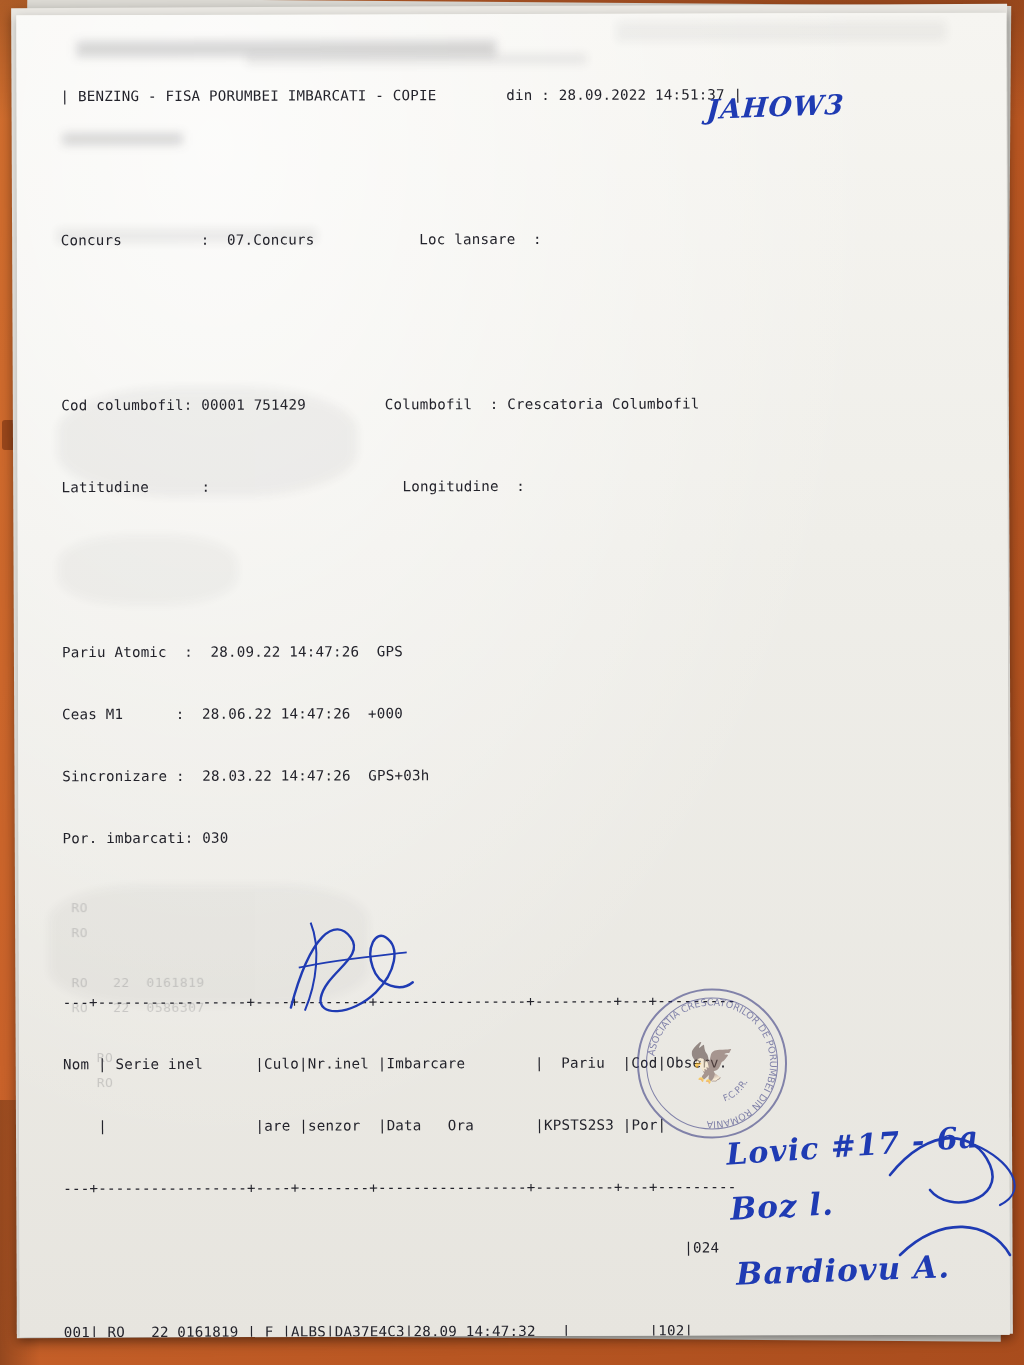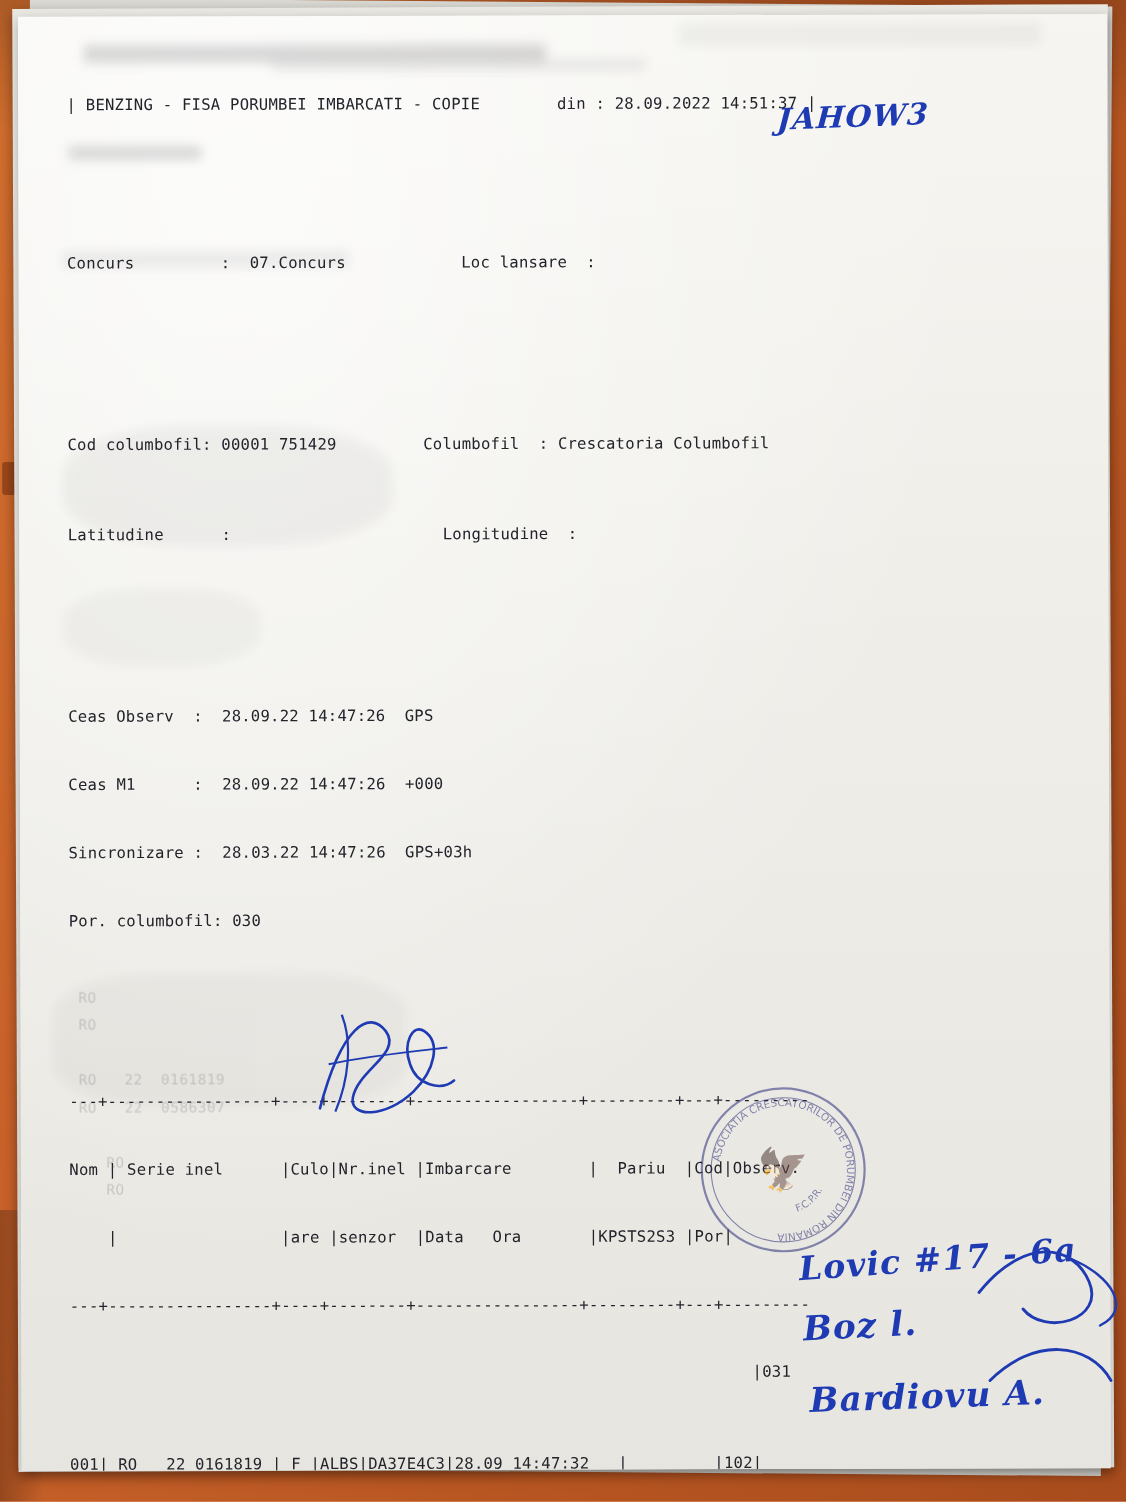--- a/index.html
+++ b/index.html
@@ -210,32 +210,32 @@
     <div class="line"><span>Concurs</span><span>         :  </span><span>07.Concurs</span><span>            </span><span>Loc lansare</span><span>  :</span></div>
 
     <div class="line">&nbsp;</div>
 
     <div class="line"><span>Cod columbofil:</span><span> </span><span>00001 751429</span><span>         </span><span>Columbofil</span><span>  : </span><span>Crescatoria Columbofil</span></div>
 
     <div class="line"><span>Latitudine</span><span>      :</span><span>                      </span><span>Longitudine</span><span>  :</span></div>
 
     <div class="line">&nbsp;</div>
 
-    <div class="line"><span>Ceas Observ</span><span>  :  </span><span>28.09.22 14:47:26  GPS</span></div>
-    <div class="line"><span>Ceas M1</span><span>      :  </span><span>28.09.22 14:47:26  +000</span></div>
+    <div class="line"><span>Pariu Atomic</span><span>  :  </span><span>28.09.22 14:47:26  GPS</span></div>
+    <div class="line"><span>Ceas M1</span><span>      :  </span><span>28.06.22 14:47:26  +000</span></div>
     <div class="line"><span>Sincronizare</span><span> :  </span><span>28.03.22 14:47:26  GPS+03h</span></div>
-    <div class="line"><span>Por. columbofil:</span><span> </span><span>030</span></div>
+    <div class="line"><span>Por. imbarcati:</span><span> </span><span>030</span></div>
 
     <div class="line">&nbsp;</div>
 
     <div class="line">---+-----------------+----+--------+-----------------+---------+---+---------</div>
     <div class="line">Nom | Serie inel      |Culo|Nr.inel |Imbarcare        |  Pariu  |Cod|Observ.</div>
     <div class="line">    |                 |are |senzor  |Data   Ora       |KPSTS2S3 |Por|</div>
     <div class="line">---+-----------------+----+--------+-----------------+---------+---+---------</div>
-    <div class="line"><span>                                                                       |</span><span>031</span></div>
+    <div class="line"><span>                                                                       |</span><span>024</span></div>
 
     <div id="table-rows"><div class="line">001| RO   22 0161819 | F |ALBS|DA37E4C3|28.09 14:47:32   |         |102|</div></div>
 
     
 
     
     
     
 
     

